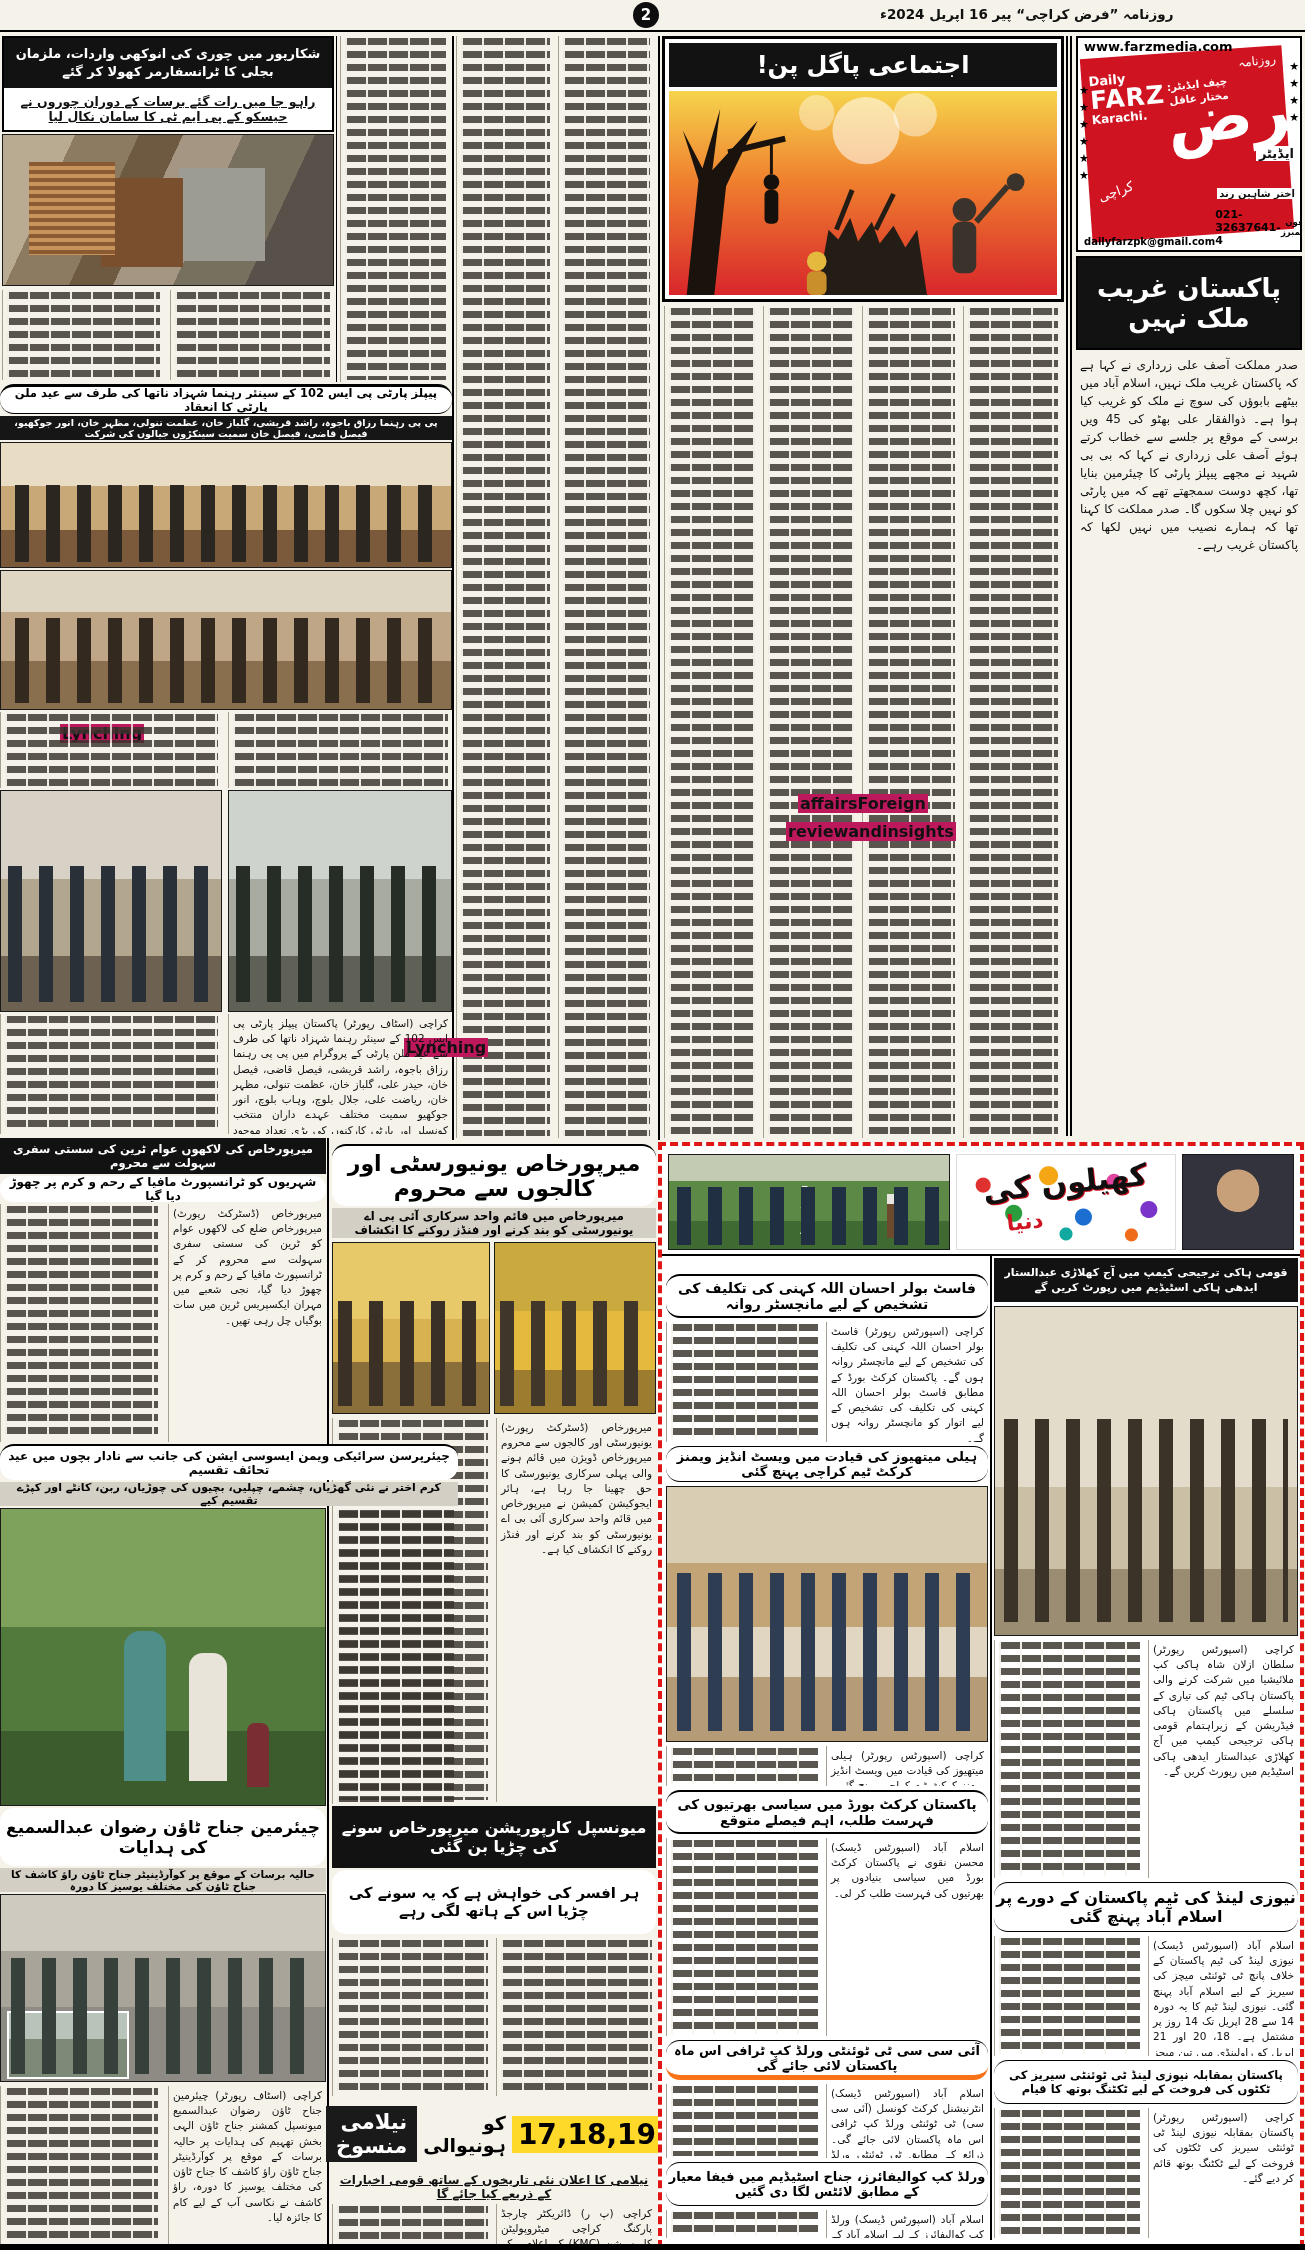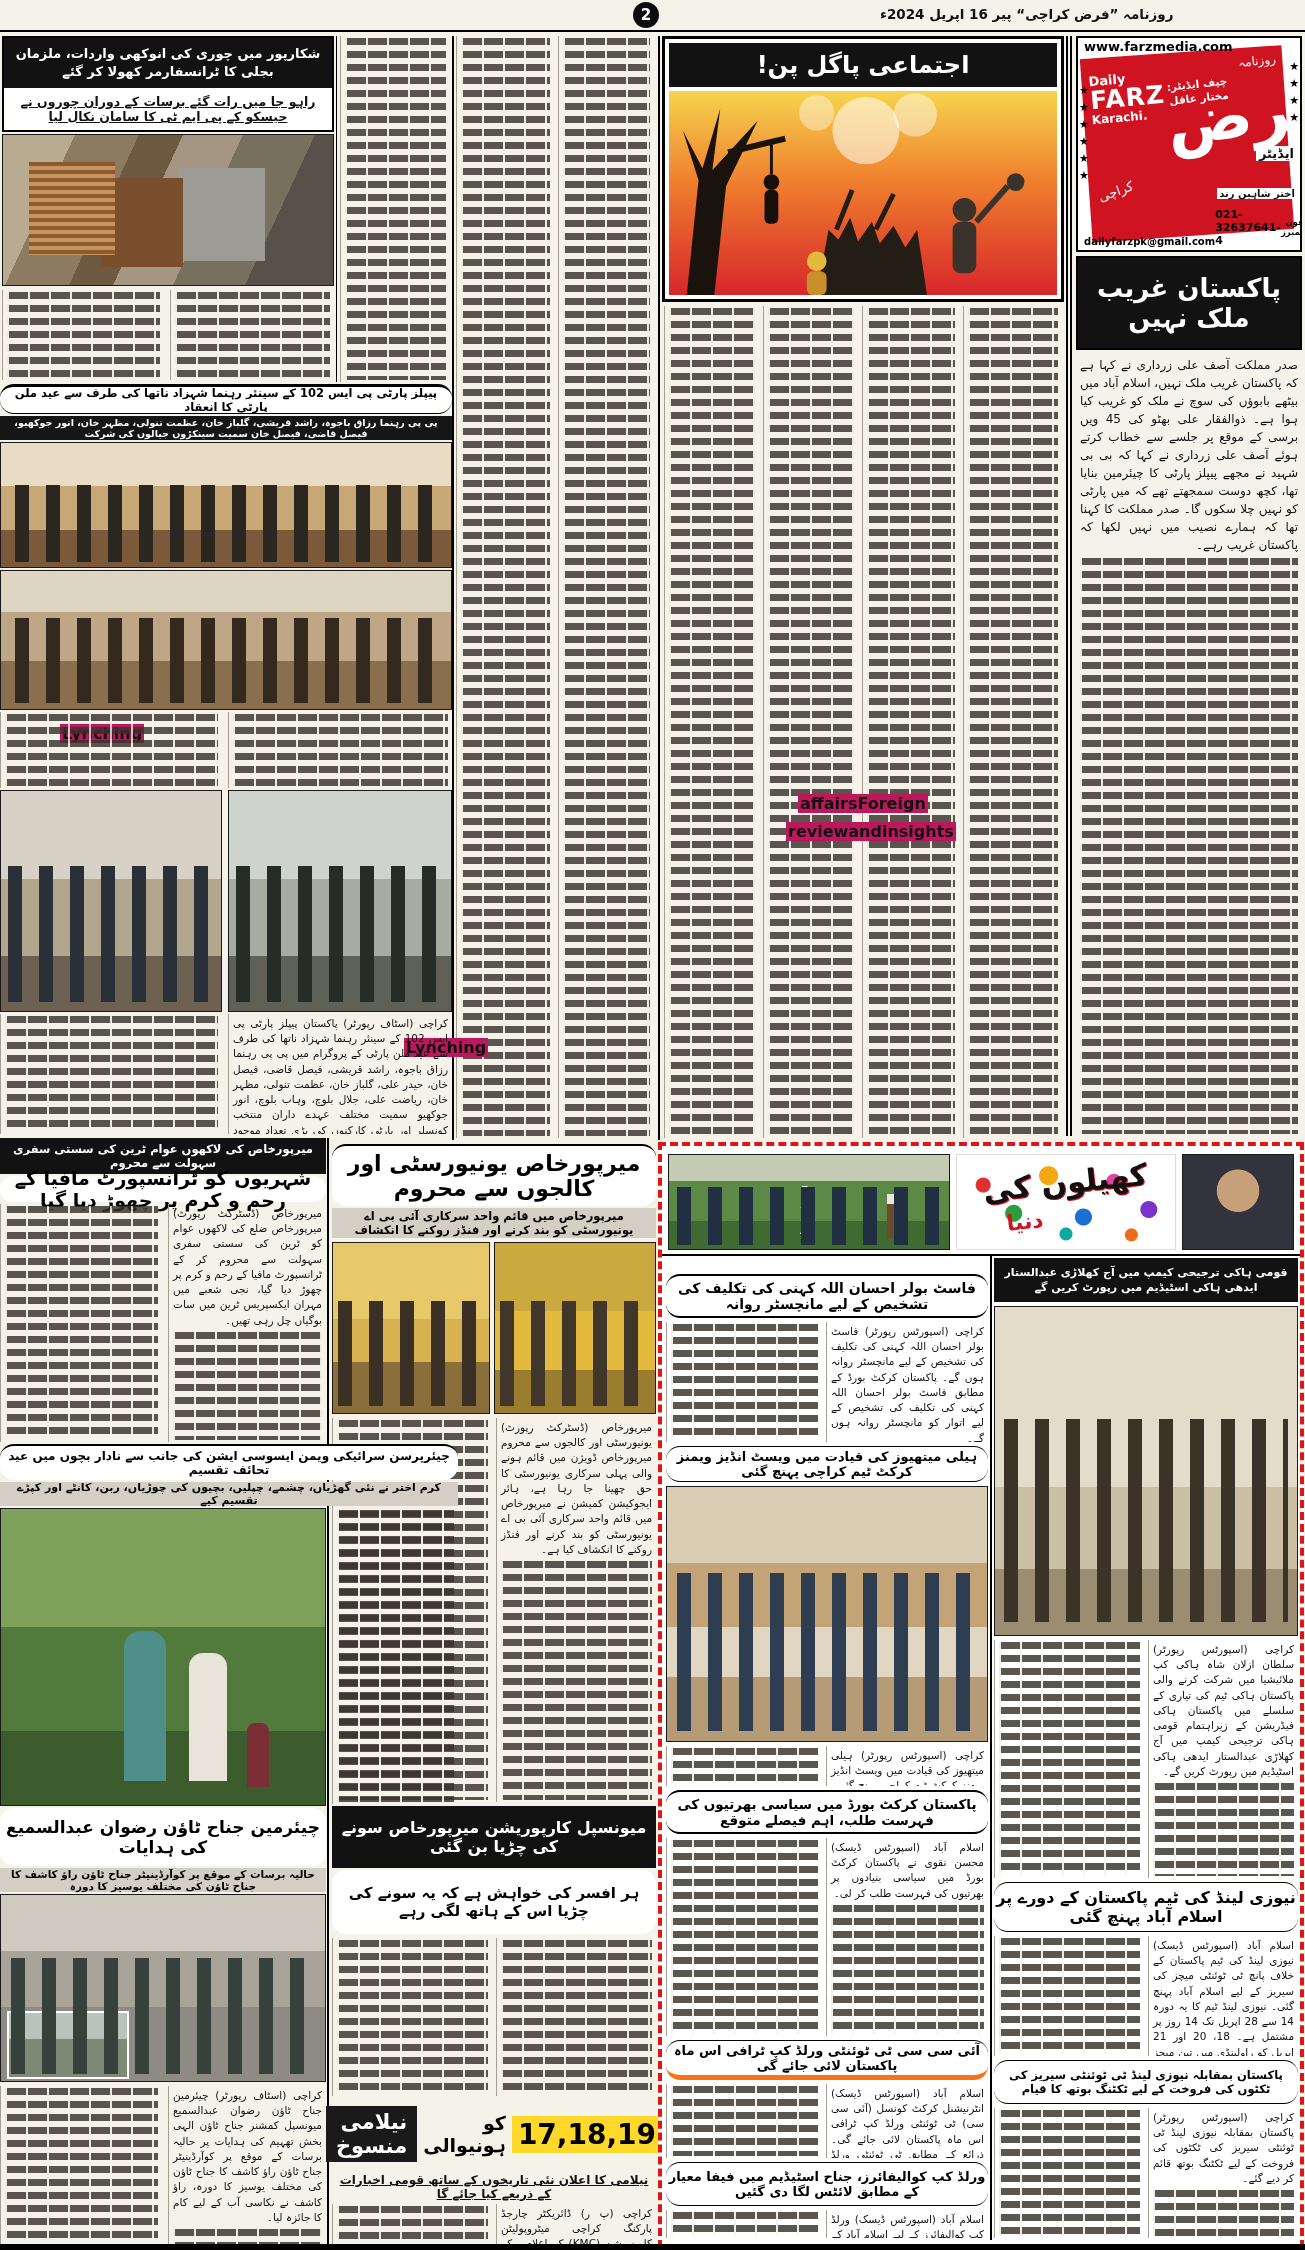--- a/index.html
+++ b/index.html
@@ -7,21 +7,21 @@
        font-family:"DejaVu Sans",sans-serif;color:#111;overflow:hidden;}
   .abs{position:absolute;box-sizing:border-box;}
   .rtl{direction:rtl;}
   .ltr{direction:ltr;}
   .center{display:flex;align-items:center;justify-content:center;text-align:center;}
   
   .greek{background:
      repeating-linear-gradient(90deg, rgba(245,242,234,.95) 0 2px, rgba(245,242,234,0) 2px 21px),
      repeating-linear-gradient(180deg,#37332c 0 7px, rgba(0,0,0,0) 7px 13px);
      opacity:.82;}
-  .col{display:flex;flex-direction:column;overflow:hidden;padding:2px 4px;border-left:1px solid #a49d90;}
+  .col{display:flex;flex-direction:row;overflow:hidden;padding:2px 4px;border-left:1px solid #a49d90;}
   .col .greek{flex:1;}
   .lead{font-size:12px;line-height:1.5;text-align:justify;margin:0 0 4px 0;font-family:"DejaVu Sans",sans-serif;}
   .lead.small{font-size:10.5px;line-height:1.45;}
   .hl-band{background:#121212;color:#fff;font-weight:bold;}
   .hl-text{color:#000;font-weight:bold;background:#fff;border-radius:14px;}
   .subband{background:#d4cfc5;color:#000;font-weight:bold;}
   .vrule{background:#000;}
   .hrule{background:#000;}
   .ph{position:absolute;border:1px solid #1a1a1a;overflow:hidden;box-sizing:border-box;}
   .people::after{content:"";position:absolute;left:3%;right:3%;bottom:4%;height:62%;
@@ -195,21 +195,21 @@
 <div class="ph ph-office2 people" style="left:228px;top:790px;width:224px;height:222px;--fig:#262c26;"></div>
 <div class="abs col" style="left:0;top:1014px;width:222px;height:120px;">
     <div class="greek"></div>
   </div>
 <div class="abs col rtl" style="left:228px;top:1014px;width:224px;height:120px;">
   <p class="lead small">کراچی (اسٹاف رپورٹر) پاکستان پیپلز پارٹی پی ایس 102 کے سینئر رہنما شہزاد ناتھا کی طرف سے عید ملن پارٹی کے پروگرام میں پی پی رہنما رزاق باجوہ، راشد قریشی، فیصل قاضی، فیصل خان، حیدر علی، گلباز خان، عظمت تنولی، مظہر خان، ریاضت علی، جلال بلوچ، وہاب بلوچ، انور جوکھیو سمیت مختلف عہدے داران منتخب کونسلر اور پارٹی کارکنوں کی بڑی تعداد موجود تھی۔</p>
   <div class="greek"></div>
 </div>
 
 <div class="abs hl-band center rtl" style="left:0;top:1138px;width:326px;height:36px;font-size:11.5px;padding:0 4px;">میرپورخاص کی لاکھوں عوام ٹرین کی سستی سفری سہولت سے محروم</div>
-<div class="abs center rtl hl-text" style="left:0;top:1176px;width:326px;height:26px;font-size:19px;">شہریوں کو ٹرانسپورٹ مافیا کے رحم و کرم پر چھوڑ دیا گیا</div>
+<div class="abs center rtl hl-text" style="left:0;top:1176px;width:326px;height:26px;font-size:12px;">شہریوں کو ٹرانسپورٹ مافیا کے رحم و کرم پر چھوڑ دیا گیا</div>
 <div class="abs col" style="left:0;top:1204px;width:162px;height:238px;">
     <div class="greek"></div>
   </div>
 <div class="abs col rtl" style="left:168px;top:1204px;width:158px;height:238px;">
   <p class="lead small">میرپورخاص (ڈسٹرکٹ رپورٹ) میرپورخاص ضلع کی لاکھوں عوام کو ٹرین کی سستی سفری سہولت سے محروم کر کے ٹرانسپورٹ مافیا کے رحم و کرم پر چھوڑ دیا گیا، نجی شعبے میں مہران ایکسپریس ٹرین میں سات بوگیاں چل رہی تھیں۔</p>
   <div class="greek"></div>
 </div>
 
 <div class="abs hl-text center rtl" style="left:332px;top:1144px;width:324px;height:62px;font-size:22px;border-top:2px solid #000;">میرپورخاص یونیورسٹی اور کالجوں سے محروم</div>
 <div class="abs subband center rtl" style="left:332px;top:1208px;width:324px;height:30px;font-size:11.5px;padding:0 4px;">میرپورخاص میں قائم واحد سرکاری آئی بی اے یونیورسٹی کو بند کرنے اور فنڈز روکنے کا انکشاف</div>

